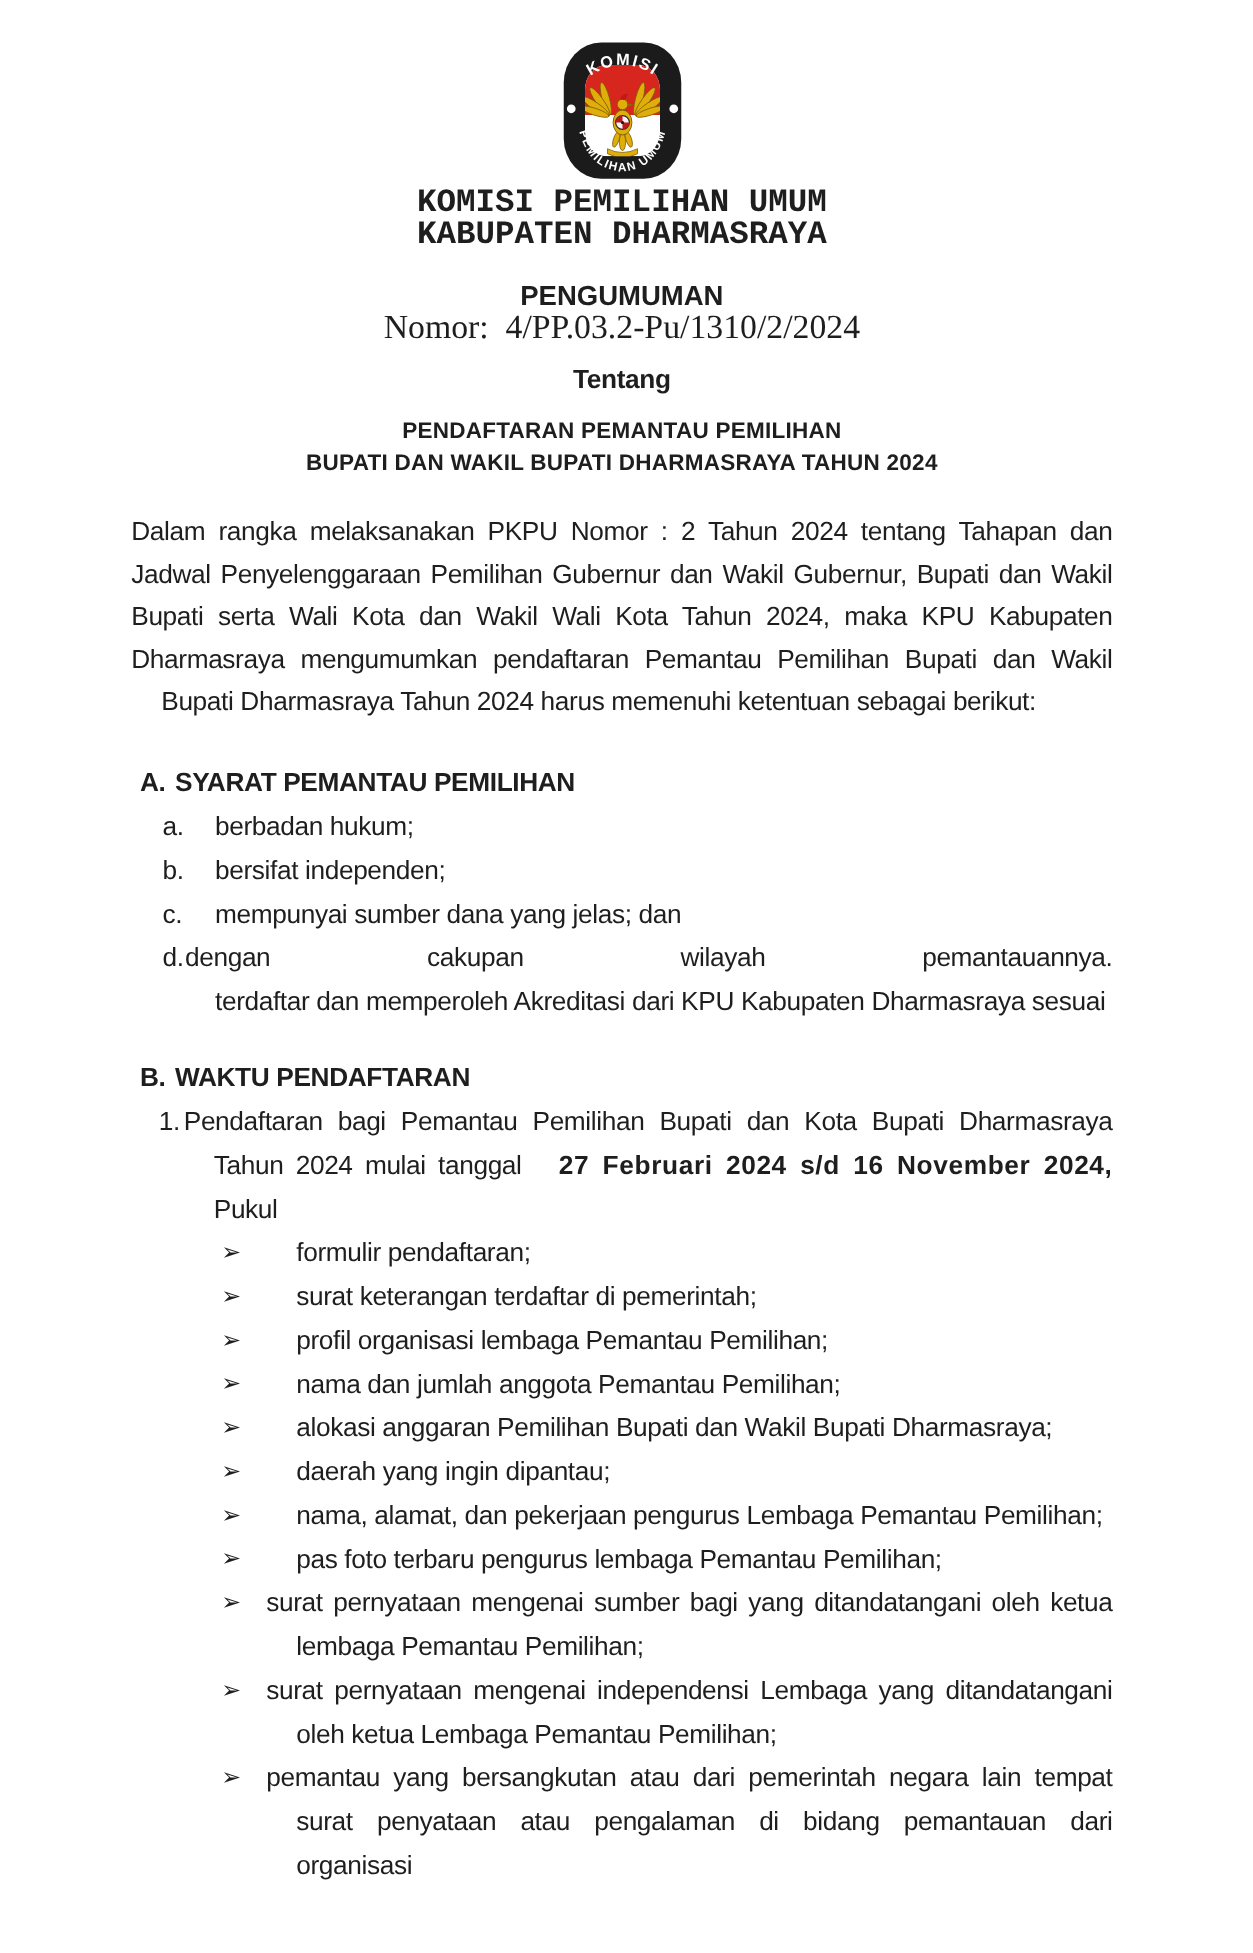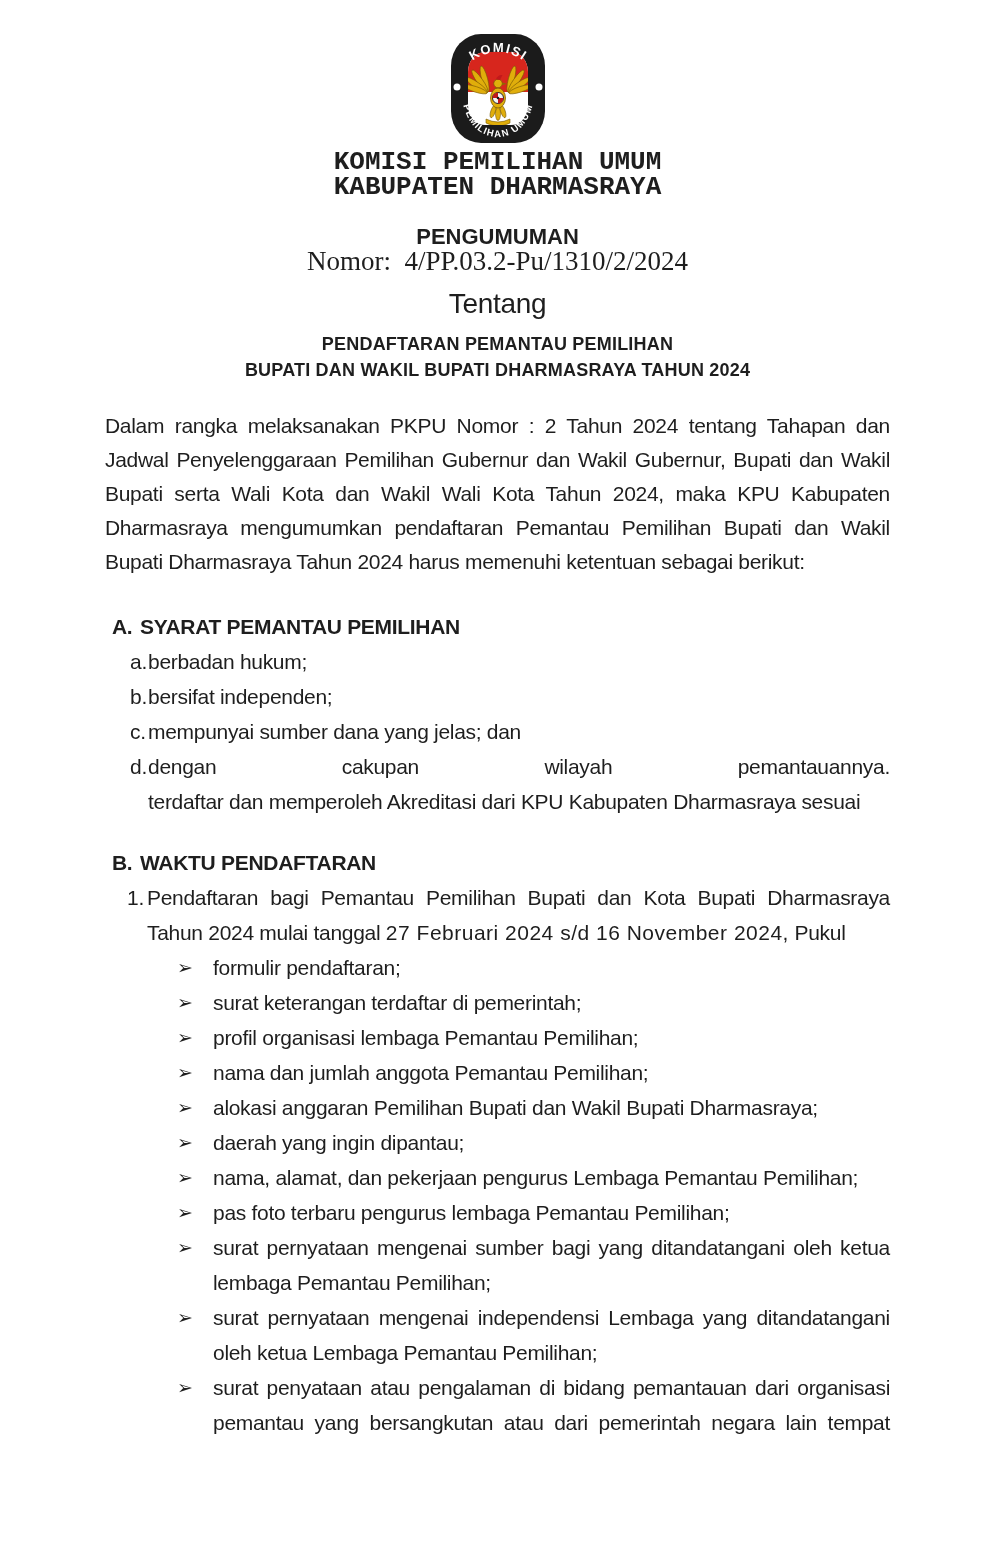--- a/index.html
+++ b/index.html
@@ -25,45 +25,45 @@
     overflow:hidden;
     background:#ffffff;
   }
   
   .doc-header{text-align:center;}
   .logo{display:block;margin:0 auto 3px;width:100px;height:114px;}
   .logo text{font-family:"Liberation Sans","DejaVu Sans",sans-serif;font-weight:bold;fill:#ffffff;}
   .org{font-size:26px;font-weight:bold;line-height:25px;letter-spacing:0;font-family:Liberation Mono, monospace;}
   .doc-type{margin-top:24px;font-size:22px;font-weight:bold;line-height:25px;letter-spacing:0;}
   .doc-number{font-size:27px;line-height:25px;white-space:pre;letter-spacing:0;font-family:Liberation Serif, serif;}
-  .about{margin-top:17px;font-size:28px;font-weight:normal;line-height:25px;}
+  .about{margin-top:17px;font-size:21px;font-weight:bold;line-height:25px;}
   .subject{margin-top:15px;font-size:18px;font-weight:bold;line-height:26px;letter-spacing:0.2px;}
   
   .intro{margin:26px 0 0;line-height:34px;}
   .jlines > div{text-align:justify;text-align-last:justify;}
-  .jlines > div:last-child{text-align-last:left;}
+  .jlines > div:last-child{text-align-last:left;margin-left:24px;}
   .section-a{margin-top:30px;}
   .section-b{margin-top:26px;}
   .sec-head{display:flex;font-weight:bold;line-height:35px;}
   .sec-head .sec-lbl{flex:0 0 28px;padding-left:7px;box-sizing:content-box;}
   .row{display:flex;line-height:35px;}
   .row .txt{flex:1;min-width:0;}
   .items-a .row{margin-left:25px;}
   .items-a .row .lbl{flex:0 0 18px;}
   .item-b1{margin-left:22px;}
   .item-b1 .lbl{flex:0 0 20px;}
   .bullets .row{margin-left:72px;}
   .bullets .row .marker{
     flex:0 0 36px;
     font-family:"DejaVu Sans","Liberation Sans",sans-serif;
     font-size:19px;
   }
   
   .bullets .row:last-child .jlines > div:last-child{text-align-last:justify;}
-  .bold-date{font-weight:normal;letter-spacing:0.5px;}
+  .bold-date{font-weight:bold;letter-spacing:0.5px;margin-left:20px;}
 </style>
 </head>
 <body>
 
 <div class="page">
 
   <header class="doc-header">
 
     <svg class="logo" viewBox="0 0 200 228" aria-hidden="true">
       <defs>
@@ -264,20 +264,20 @@
           <span class="marker">➢</span>
           <div class="txt jlines">
             <div>surat pernyataan mengenai independensi Lembaga yang ditandatangani</div>
             <div>oleh ketua Lembaga Pemantau Pemilihan;</div>
           </div>
         </div>
 
         <div class="row">
           <span class="marker">➢</span>
           <div class="txt jlines">
+            <div>pemantau yang bersangkutan atau dari pemerintah negara lain tempat</div>
             <div>surat penyataan atau pengalaman di bidang pemantauan dari organisasi</div>
-            <div>pemantau yang bersangkutan atau dari pemerintah negara lain tempat</div>
           </div>
         </div>
       </div>
   </section>
 
 </div>
 
 </body></html>

